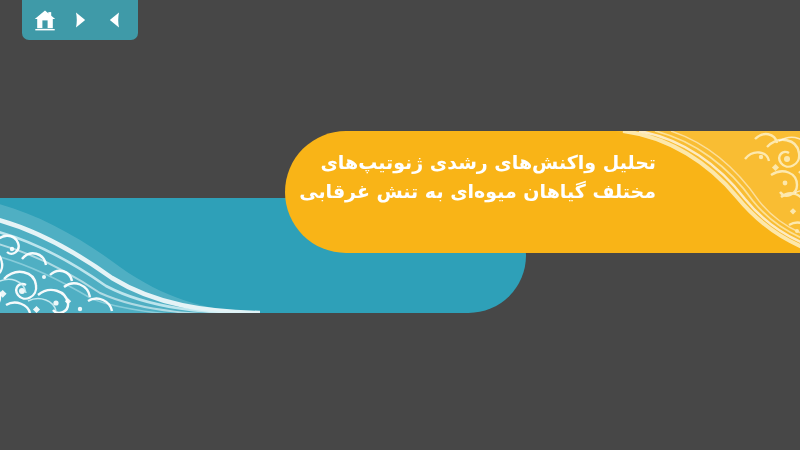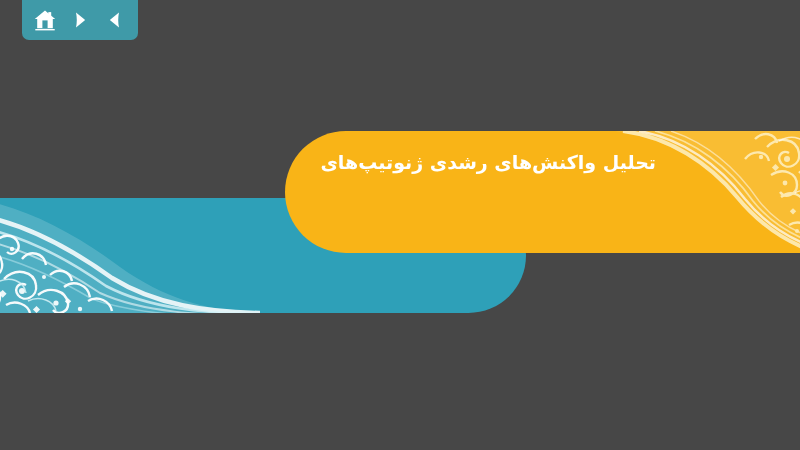--- a/index.html
+++ b/index.html
@@ -236,15 +236,16 @@
           <path d="M224,36 C238,28 252,34 254,46"></path>
           <path d="M238,88 C250,82 262,88 264,98"></path>
           <path d="M210,62 C220,56 230,62 232,70"></path>
         </g>
       </g>
     </svg>
   </div>
 
   <div id="title-block">
     <div class="title-line">تحلیل واکنش‌های رشدی ژنوتیپ‌های</div>
+    <div class="title-line">مختلف گیاهان میوه‌ای به تنش غرقابی</div>
   </div>
 
 </div>
 
 </body></html>

